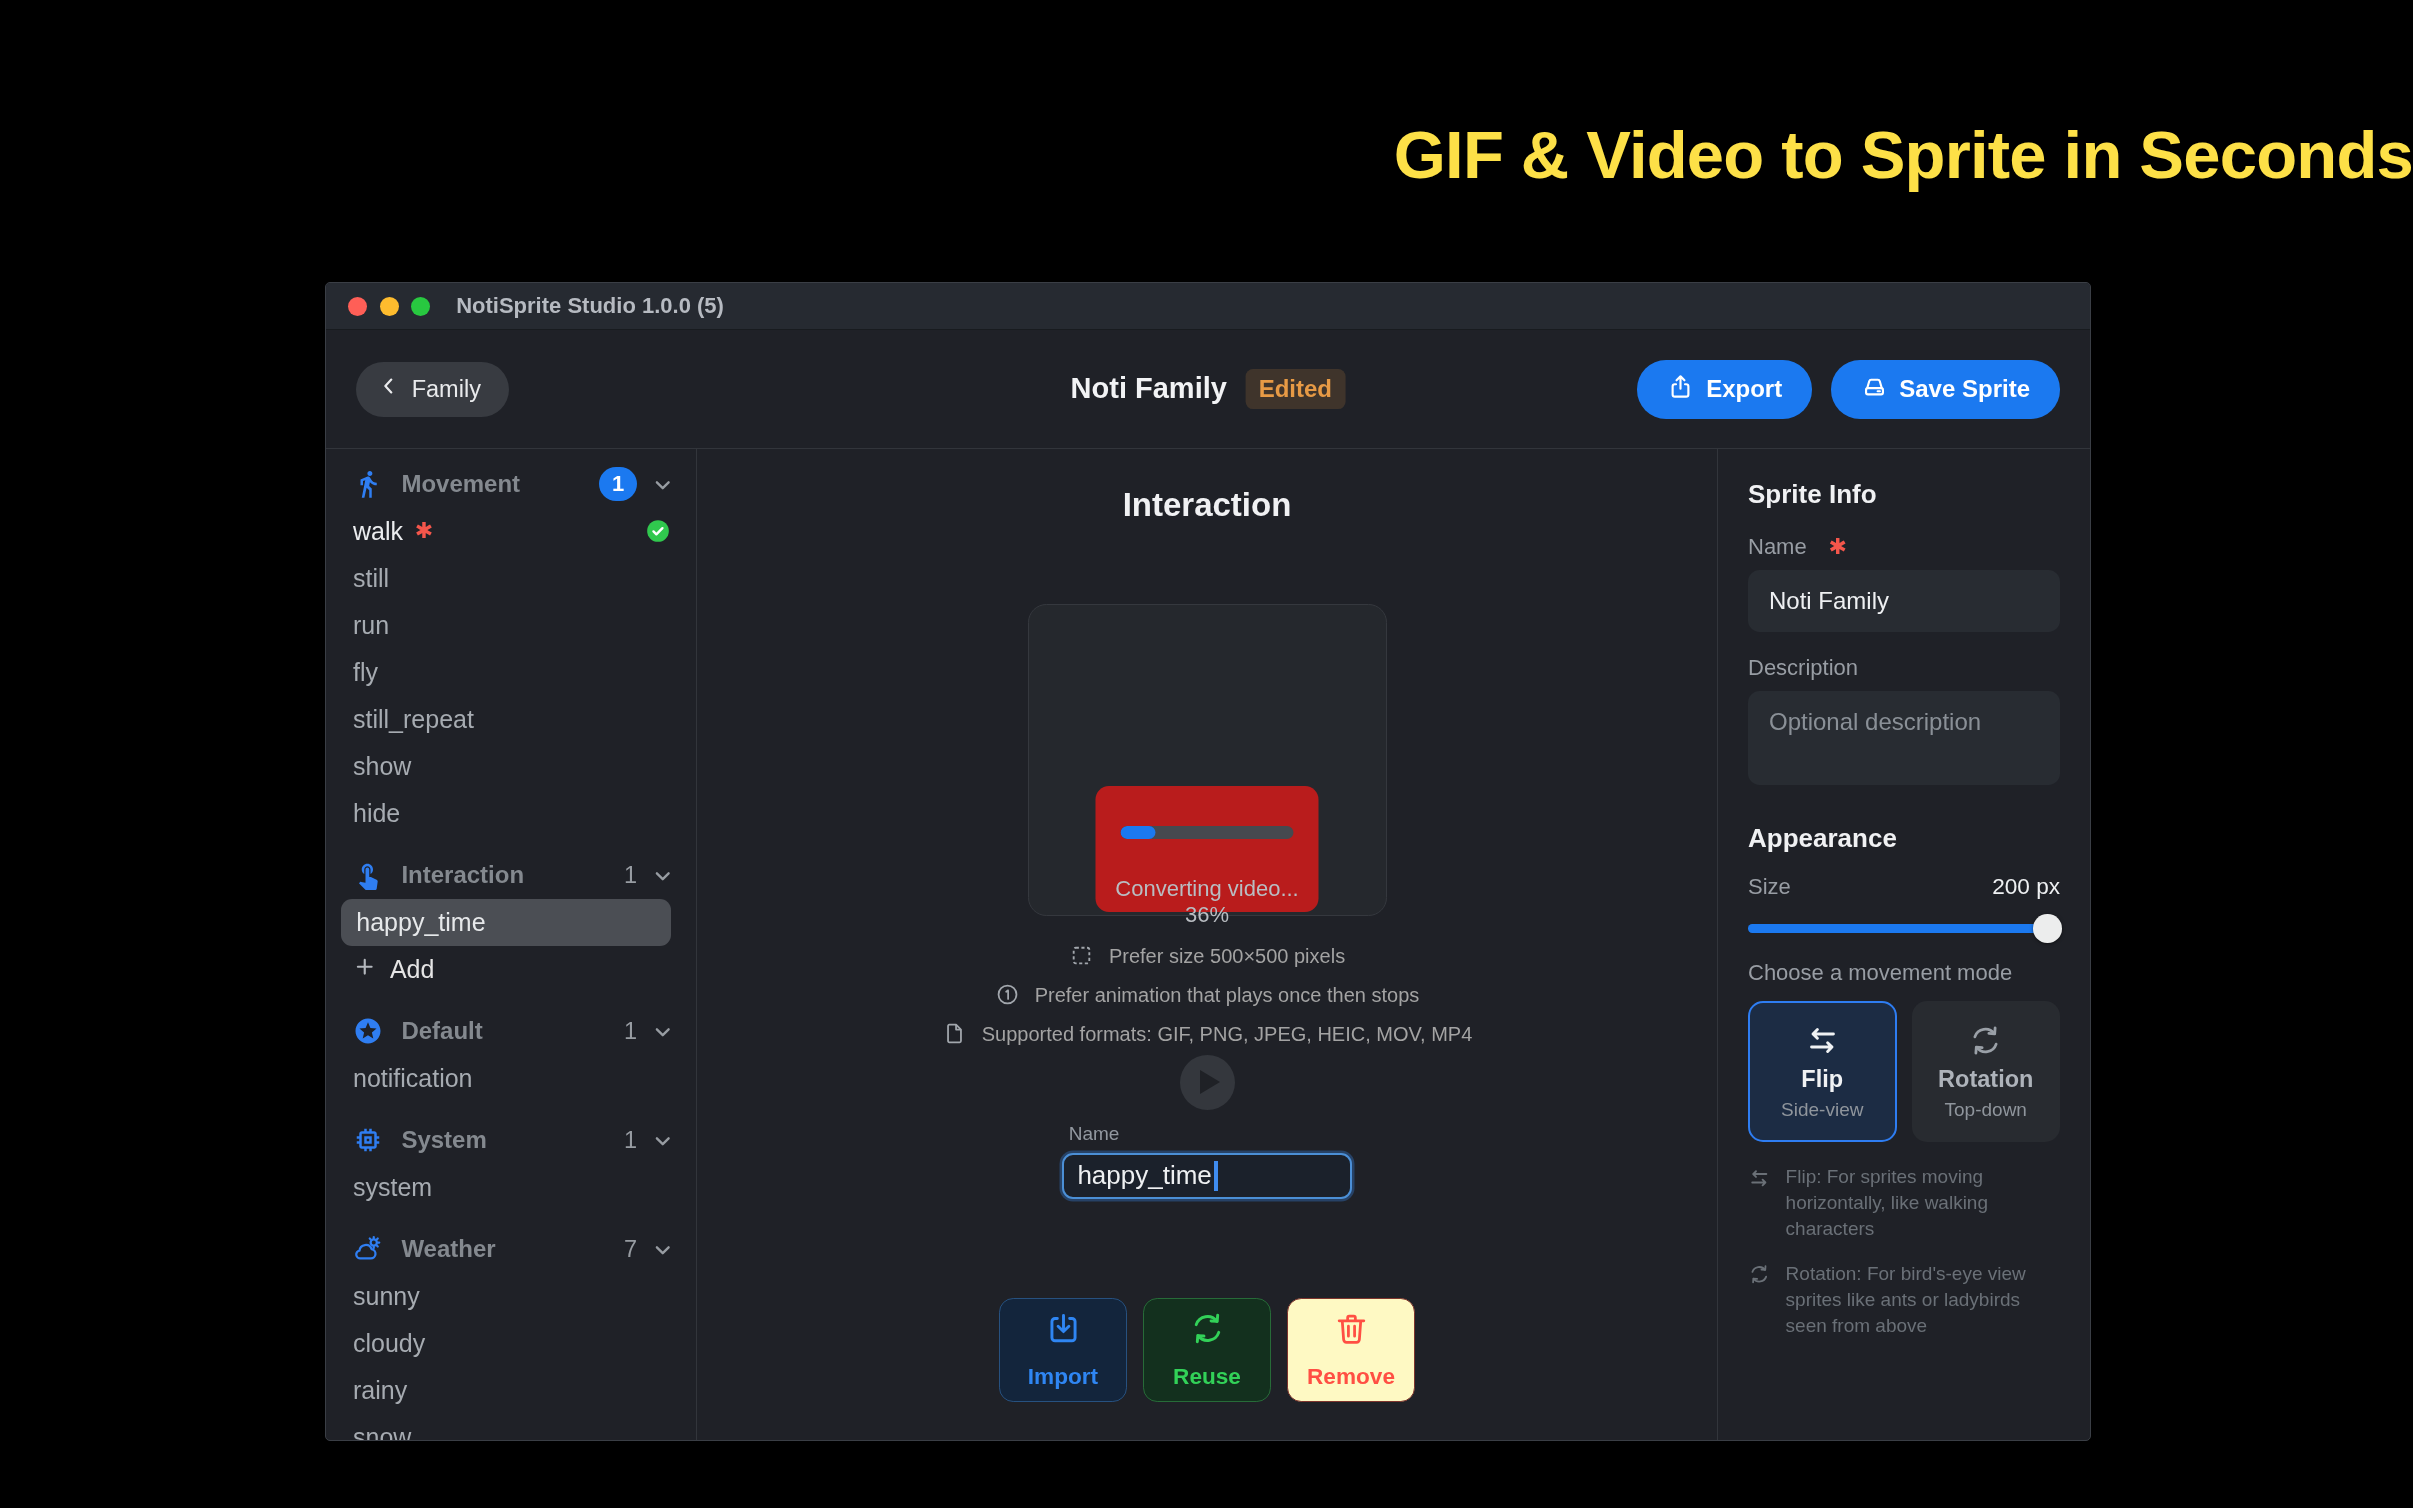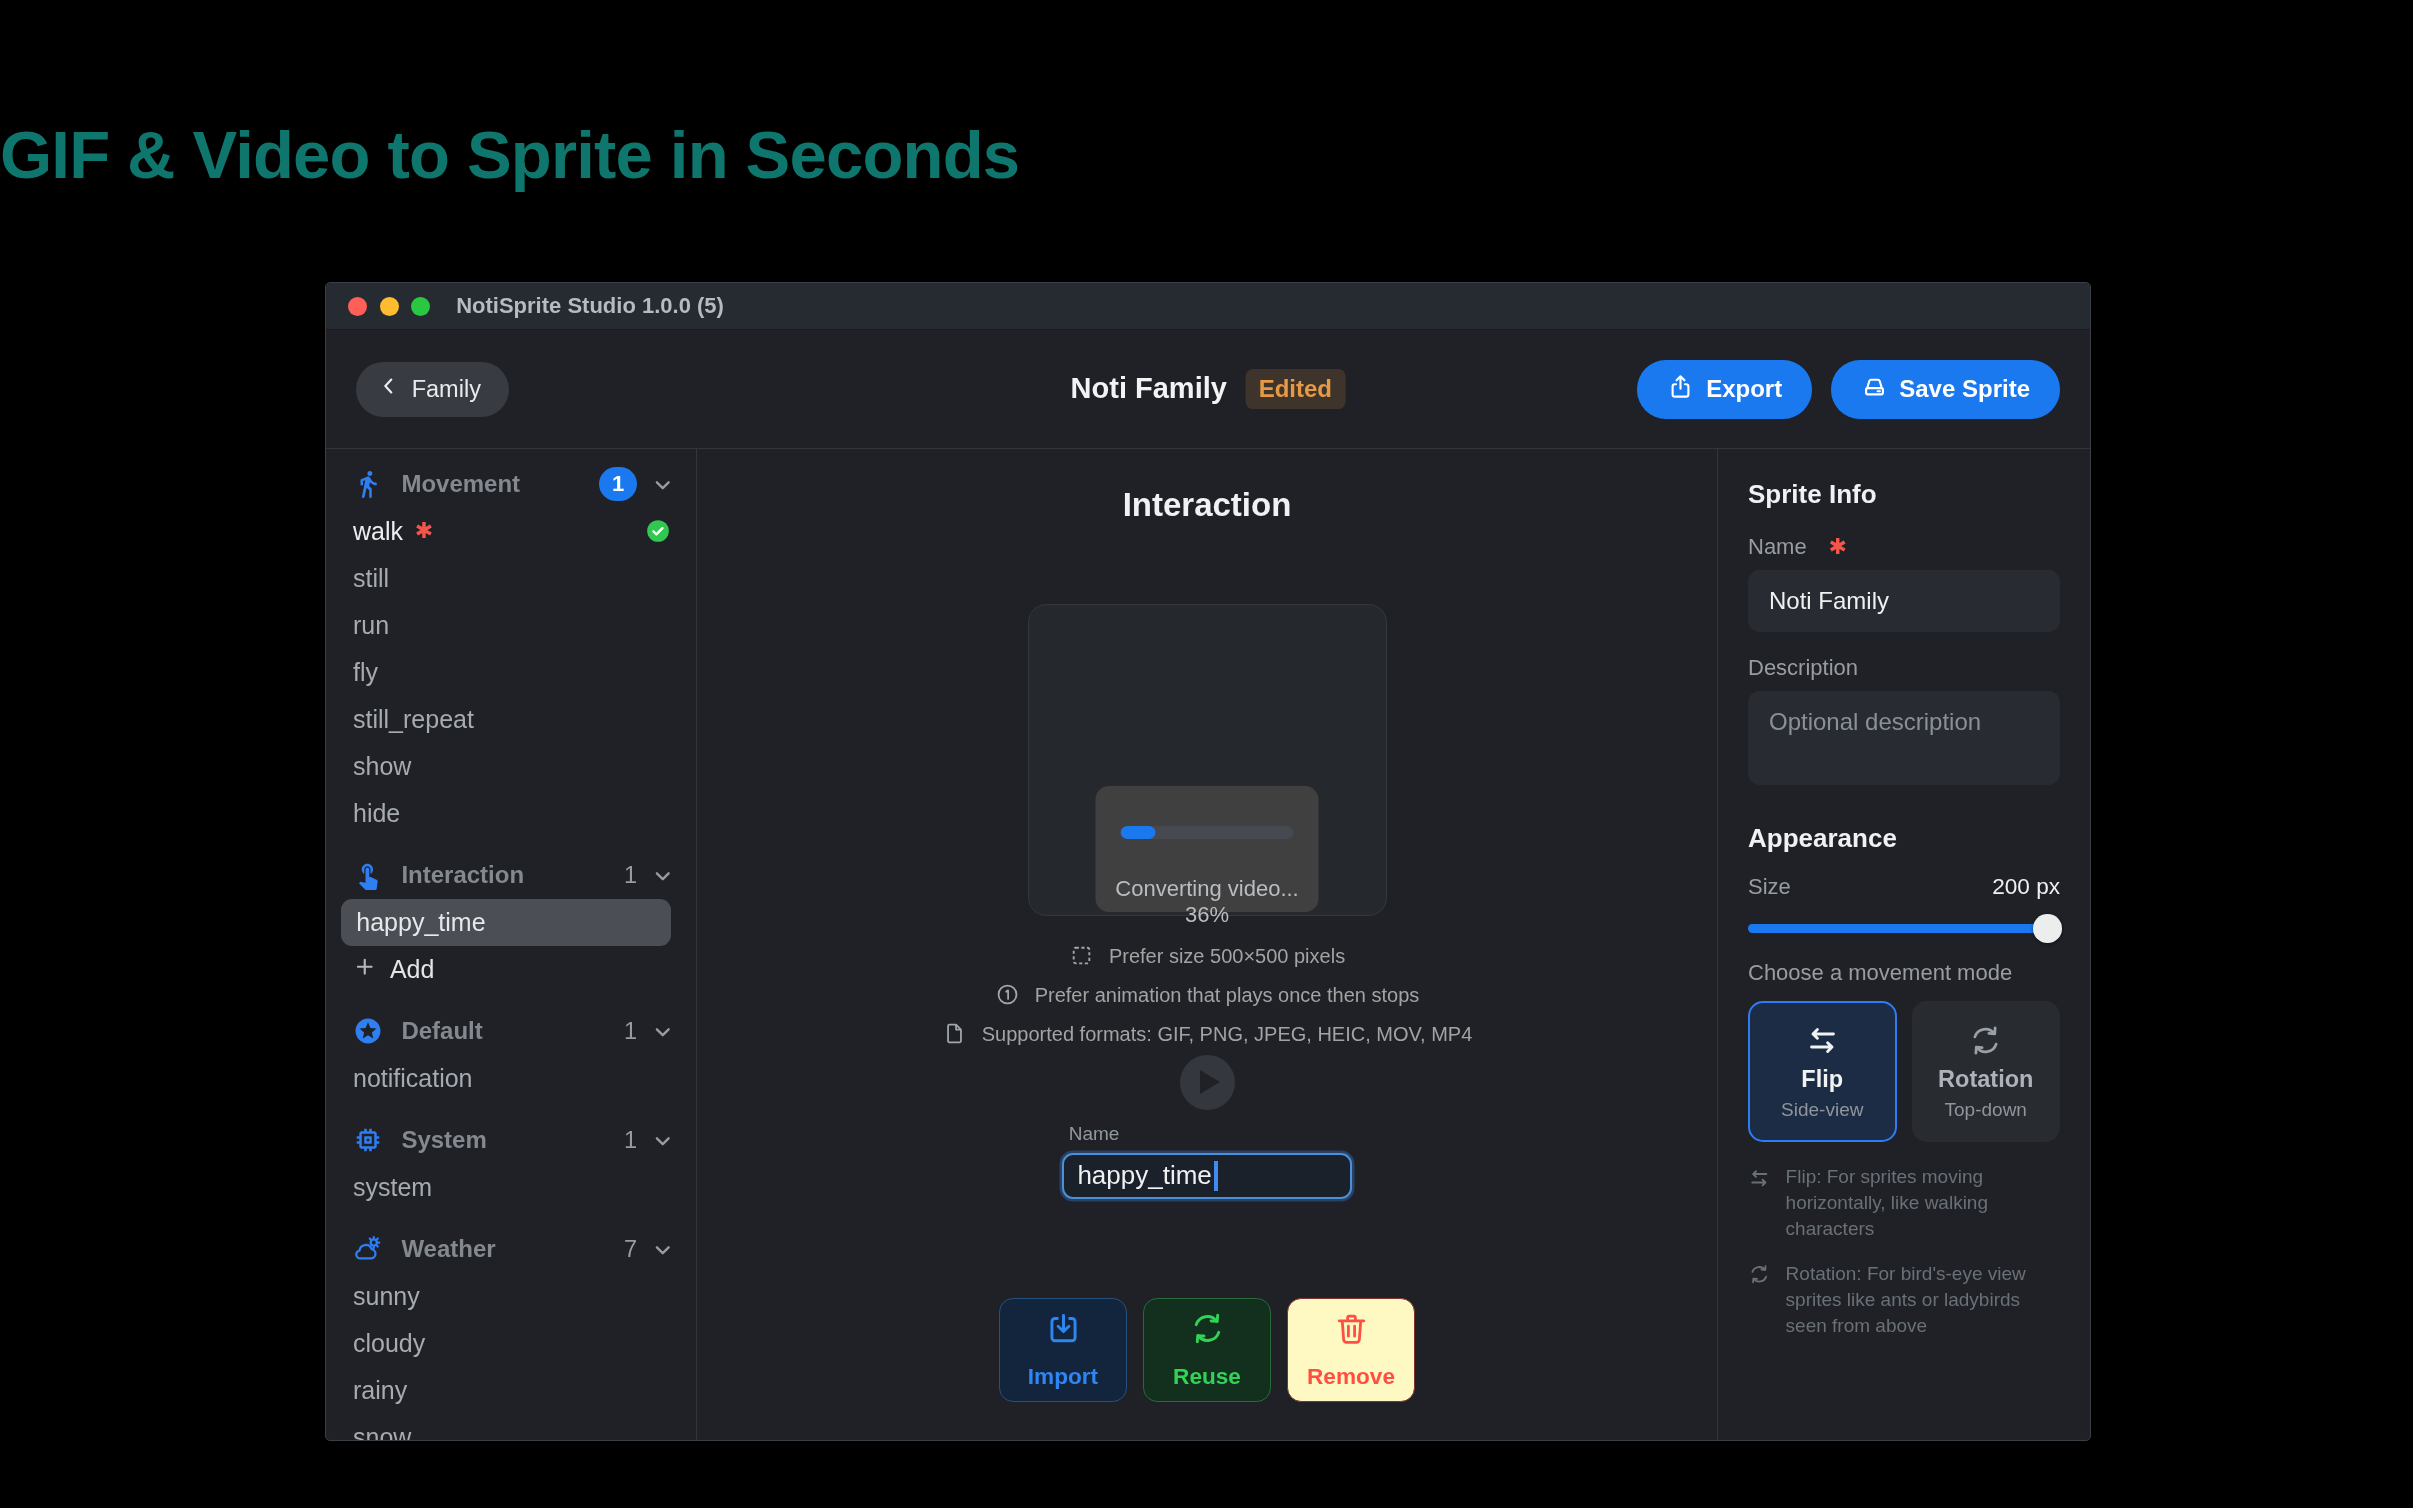--- a/index.html
+++ b/index.html
@@ -1,20 +1,20 @@
 <!DOCTYPE html>
 <html style="font-size:13.4px"><head>
 <meta charset="utf-8">
 <style>
   * { margin:0; padding:0; box-sizing:border-box; }
   html,body { width:2413px; height:1508px; background:#000; overflow:hidden;
     font-family:"Liberation Sans","DejaVu Sans",sans-serif; }
 
-  .hero-title { position:absolute; left:0; right:0; top:116px; text-align:left;
-    color:#0f766e; font-size:67px; font-weight:600; letter-spacing:-0.8px; }
+  .hero-title { position:absolute; left:0; right:0; top:116px; text-align:right;
+    color:#fde047; font-size:67px; font-weight:600; letter-spacing:-0.8px; }
 
   
   .app-window { position:absolute; left:325px; top:282px; width:1766px; height:1159px;
     background:#1f2127; border:0.8px solid #3a3e45; border-radius:5px; overflow:hidden;
     display:flex; flex-direction:column; }
 
   .titlebar { height:47px; flex:0 0 auto; background:#262a31; display:flex; align-items:center;
     padding-left:22px; border-bottom:0.8px solid rgba(0,0,0,.35); }
   .traffic { width:19px; height:19px; border-radius:50%; margin-right:12.6px; }
   .t-red { background:#ff5f57; } .t-yellow { background:#febc2e; } .t-green { background:#28c840; }
@@ -64,21 +64,21 @@
   .add-item { display:flex; align-items:center; gap:13.4px; height:47px; color:#e5e5e5;
     font-size:25px; cursor:pointer; }
   .add-item svg { width:23.5px; height:23.5px; }
 
   
   .main-col { flex:1; display:flex; flex-direction:column; align-items:center; overflow:hidden; }
   .main-heading { margin-top:37px; color:#f0f1f3; font-size:33px; font-weight:700; }
   .preview-box { margin-top:80px; width:359px; height:312px; background:#25282d;
     border:1.7px solid #35383e; border-radius:18.4px; position:relative; }
   .convert-card { position:absolute; left:50%; transform:translateX(-50%); top:181px;
-    width:223px; height:126px; background:#404040; border-radius:13.4px; }
+    width:223px; height:126px; background:#b91c1c; border-radius:13.4px; }
   .progress-track { width:173px; height:13.4px; border-radius:6.7px; background:#46494f;
     margin:40px auto 0; overflow:hidden; }
   .progress-fill { height:100%; width:20%; background:#1b79f0; border-radius:6.7px; }
   .progress-label { margin-top:37px; text-align:center; color:#b9bdc2; font-size:22px; }
 
   .hints { margin-top:13.4px; display:flex; flex-direction:column; align-items:center; }
   .hint-row { display:flex; align-items:flex-end; gap:15px; height:39px; color:#a3a3a3; font-size:20px; }
   .hint-icon { width:25px; height:25px; color:#a2a7ad; flex:0 0 auto; }
   .hint-icon svg { width:100%; height:100%; }
 

